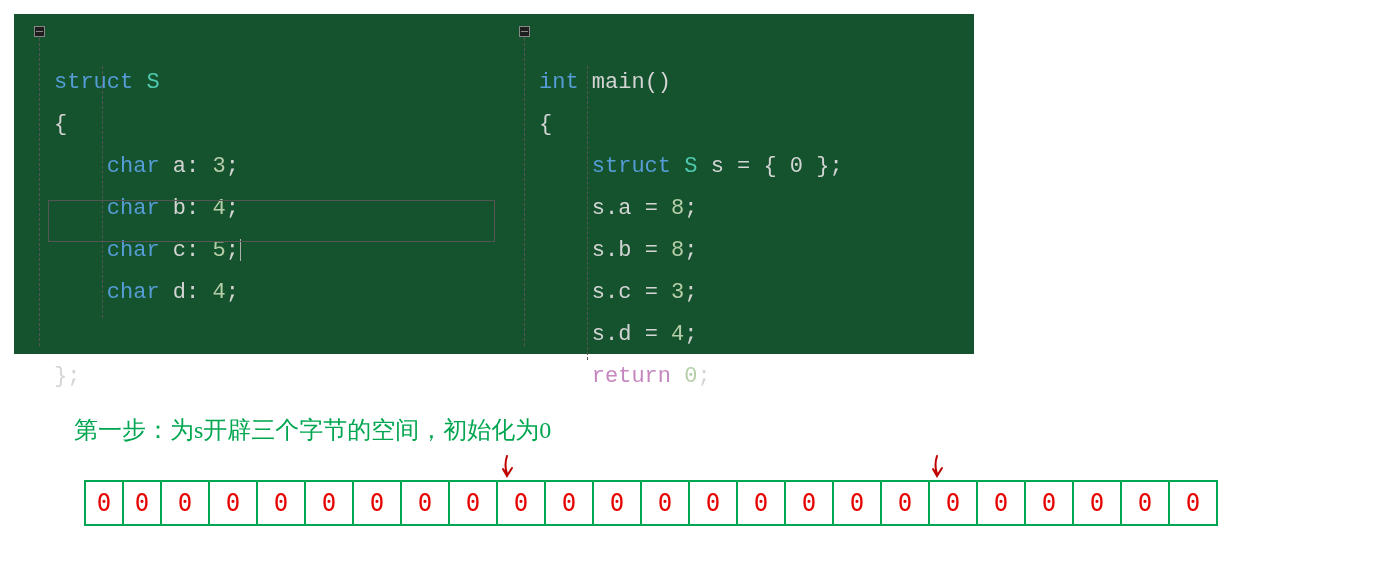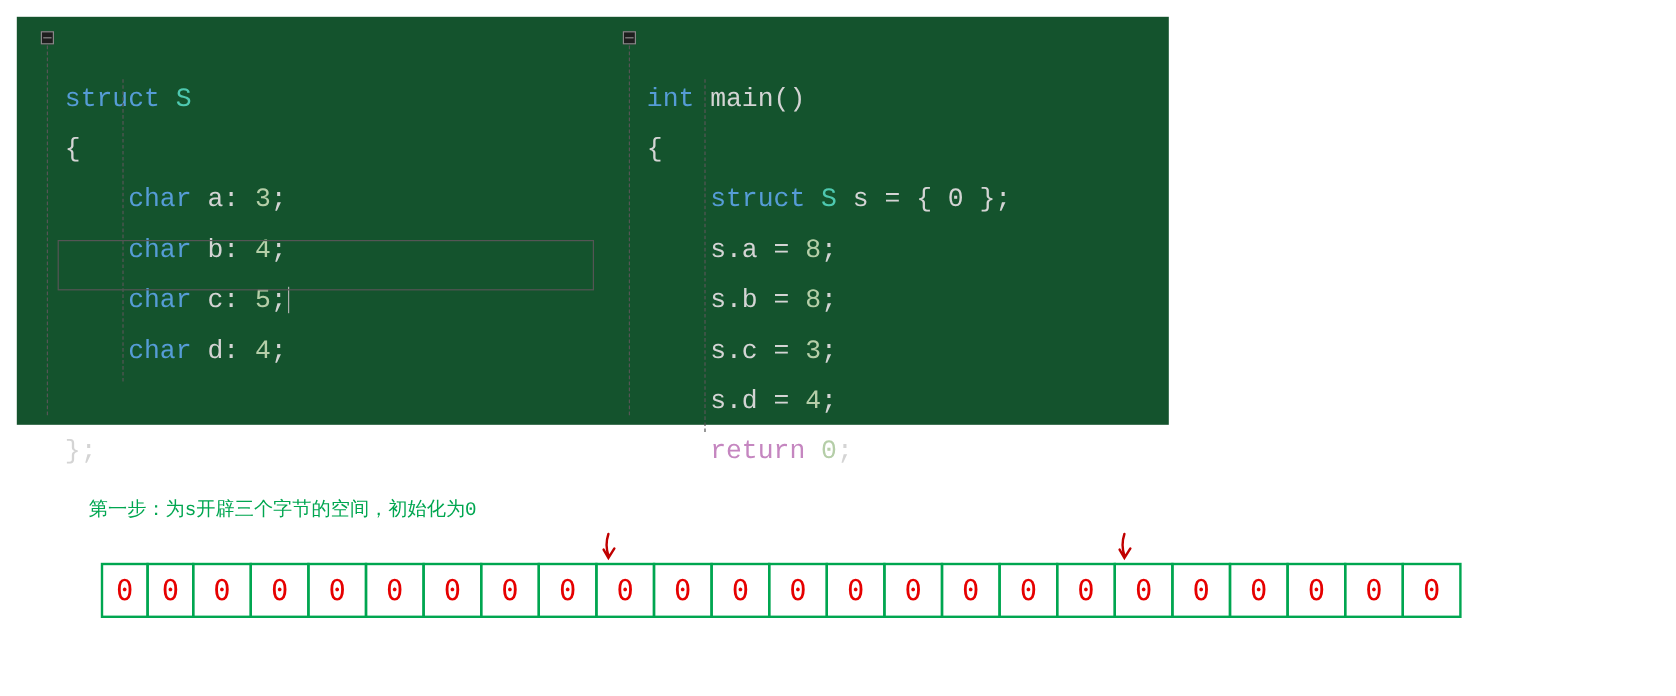--- a/index.html
+++ b/index.html
@@ -84,22 +84,22 @@
     left: 34px;
     right: 4px;
     top: 186px;
     height: 40px;
     border: 1px solid #555;
     pointer-events: none;
   }
   .step-caption {
     margin: 60px 0 10px 74px;
     color: #00a650;
-    font-family: Liberation Mono, monospace;
-    font-size: 16px;
+    font-family: Liberation Serif, serif;
+    font-size: 24px;
     font-weight: 400;
   }
   .bits-wrap {
     margin-left: 84px;
     margin-top: 34px;
     position: relative;
     width: 1280px;
   }
   .bits-row {
     display: flex;

